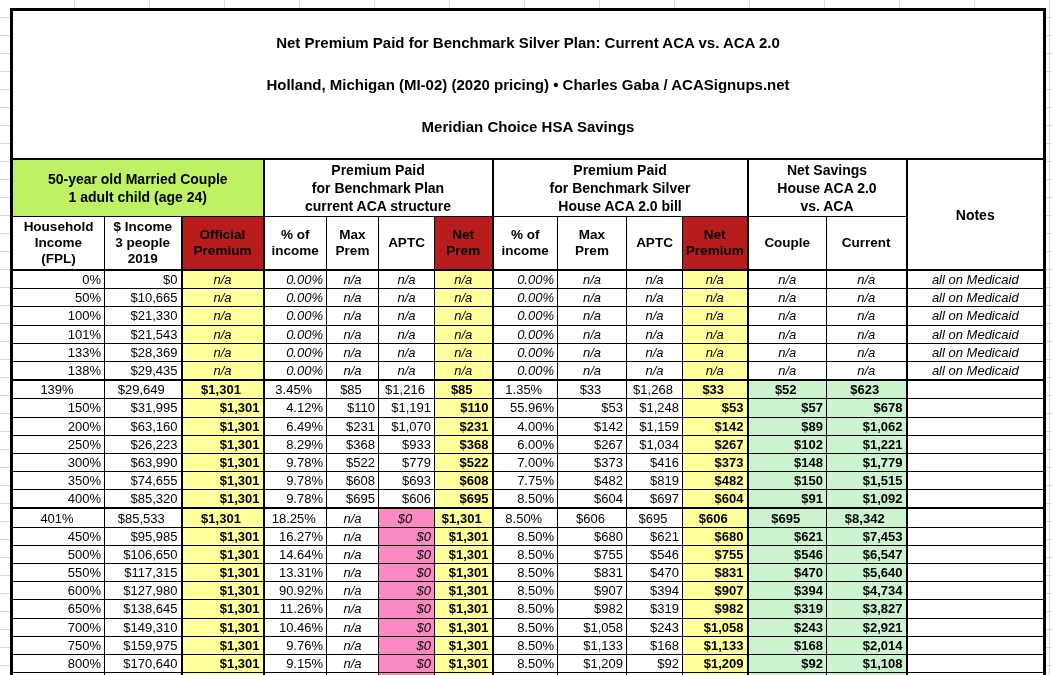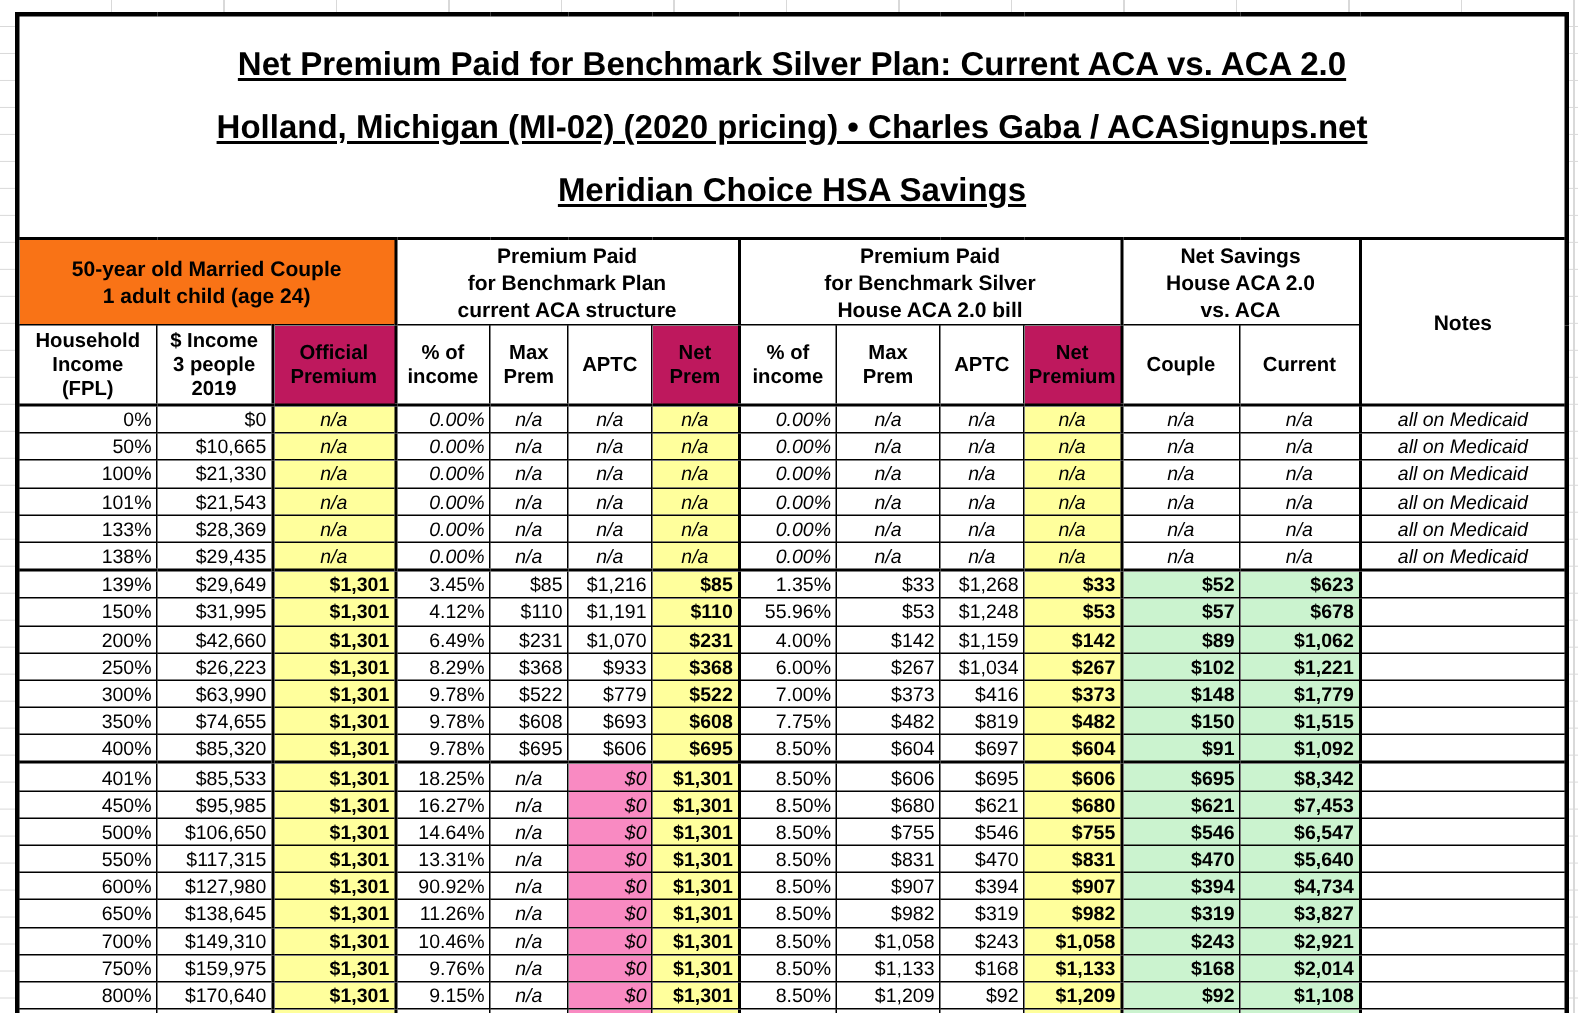--- a/index.html
+++ b/index.html
@@ -12,32 +12,32 @@
     font-family:"Liberation Sans", sans-serif;
     color:#000;
   }
   table.sheet{
     position:absolute;left:10px;top:8px;width:1033px;
     table-layout:fixed;border-collapse:collapse;background:#fff;
     border:3px solid #000;
   }
   th,td{border:1px solid #000;overflow:hidden;}
   thead th{font-weight:bold;white-space:pre-line;text-align:center;vertical-align:middle;padding:0;}
-  .title-cell{height:63px;font-size:22px;line-height:21px;text-decoration:underline;}
+  .title-cell{height:63px;font-size:15px;line-height:21px;}
   tr.grow th{height:56px;font-size:14px;line-height:18px;border-top:2px solid #000;}
-  th.demo{background:#f97316;font-size:15px;line-height:21px;}
+  th.demo{background:#bef264;font-size:15px;line-height:21px;}
   tr.chead th{height:52px;font-size:13.5px;line-height:16px;border-bottom:2px solid #000;}
   th.notes-h{border-bottom:2px solid #000;}
-  .ylw{background:#be185d;}
+  .ylw{background:#b91c1c;}
   .bl2{border-left:2px solid #000 !important;}
   tbody td{height:17.2px;font-size:13px;line-height:17px;text-align:right;padding:0 3px 0 0;white-space:nowrap;}
   tbody td.c2,tbody td.c3,tbody td.c7,tbody td.c11,tbody td.c13{border-left:2px solid #000;}
   tbody td.c2,tbody td.c6,tbody td.c10{background:#FFFF9C;font-weight:bold;}
   tbody tr:first-child td{border-top:2px solid #000;}
-  tr.band-start td{border-top:2px solid #000;}
+  tr.band-start td{border-top:2px solid #000;text-align:center;}
   
   tr.band-aca_sub td.c11,tr.band-aca_sub td.c12,
   tr.band-no_aptc td.c11,tr.band-no_aptc td.c12{background:#CBF3CF;font-weight:bold;}
   
   tr.band-no_aptc td.c4,tr.band-over_cap td.c4{text-align:center;font-style:italic;padding:0;}
   tr.band-no_aptc td.c5,tr.band-over_cap td.c5{background:#F98AC2;font-style:italic;}
   
   tr.band-medicaid td{font-style:italic;}
   tr.band-medicaid td.c0,tr.band-medicaid td.c1{font-style:normal;}
   tr.band-medicaid td.c2,tr.band-medicaid td.c4,tr.band-medicaid td.c5,tr.band-medicaid td.c6,
@@ -239,21 +239,21 @@
         <td class="c7">55.96%</td>
         <td class="c8">$53</td>
         <td class="c9">$1,248</td>
         <td class="c10">$53</td>
         <td class="c11">$57</td>
         <td class="c12">$678</td>
         <td class="c13"></td>
       </tr>
       <tr class="band-aca_sub">
         <td class="c0">200%</td>
-        <td class="c1">$42,660</td>
+        <td class="c1">$63,160</td>
         <td class="c2">$1,301</td>
         <td class="c3">6.49%</td>
         <td class="c4">$231</td>
         <td class="c5">$1,070</td>
         <td class="c6">$231</td>
         <td class="c7">4.00%</td>
         <td class="c8">$142</td>
         <td class="c9">$1,159</td>
         <td class="c10">$142</td>
         <td class="c11">$89</td>

